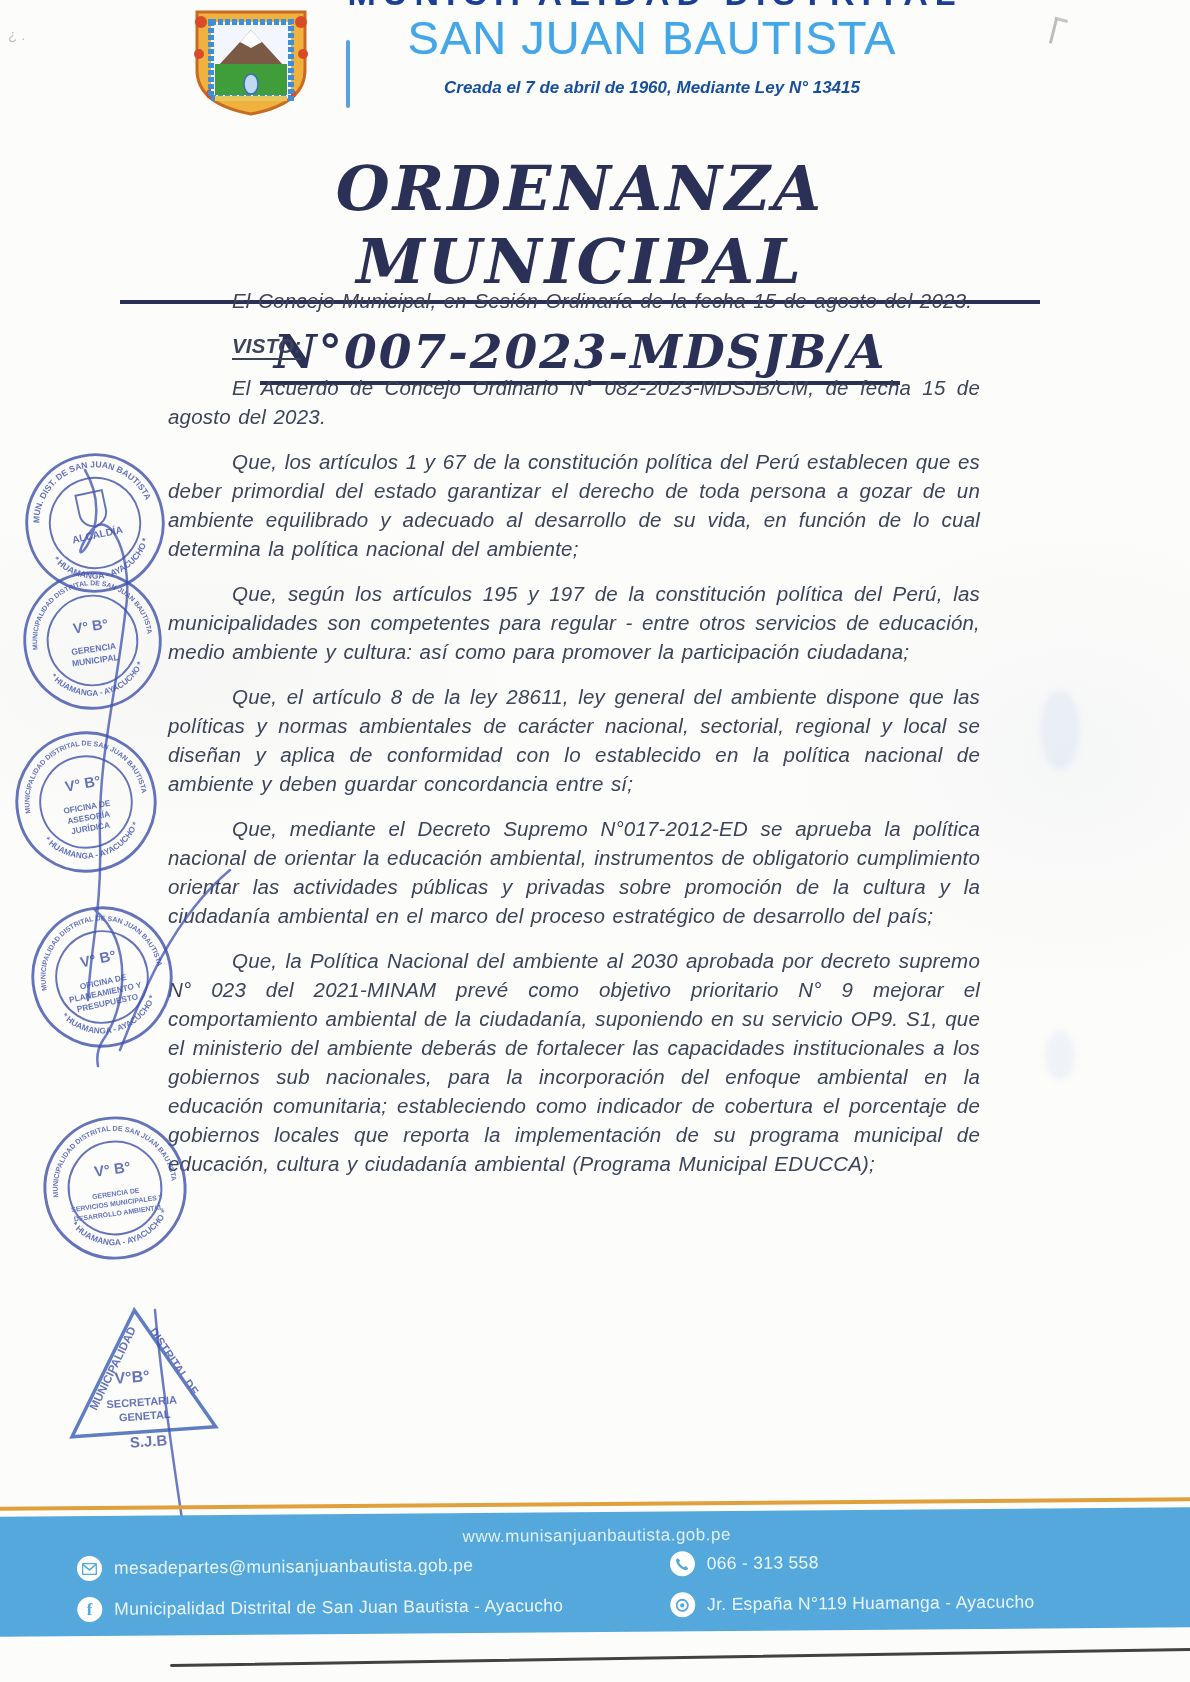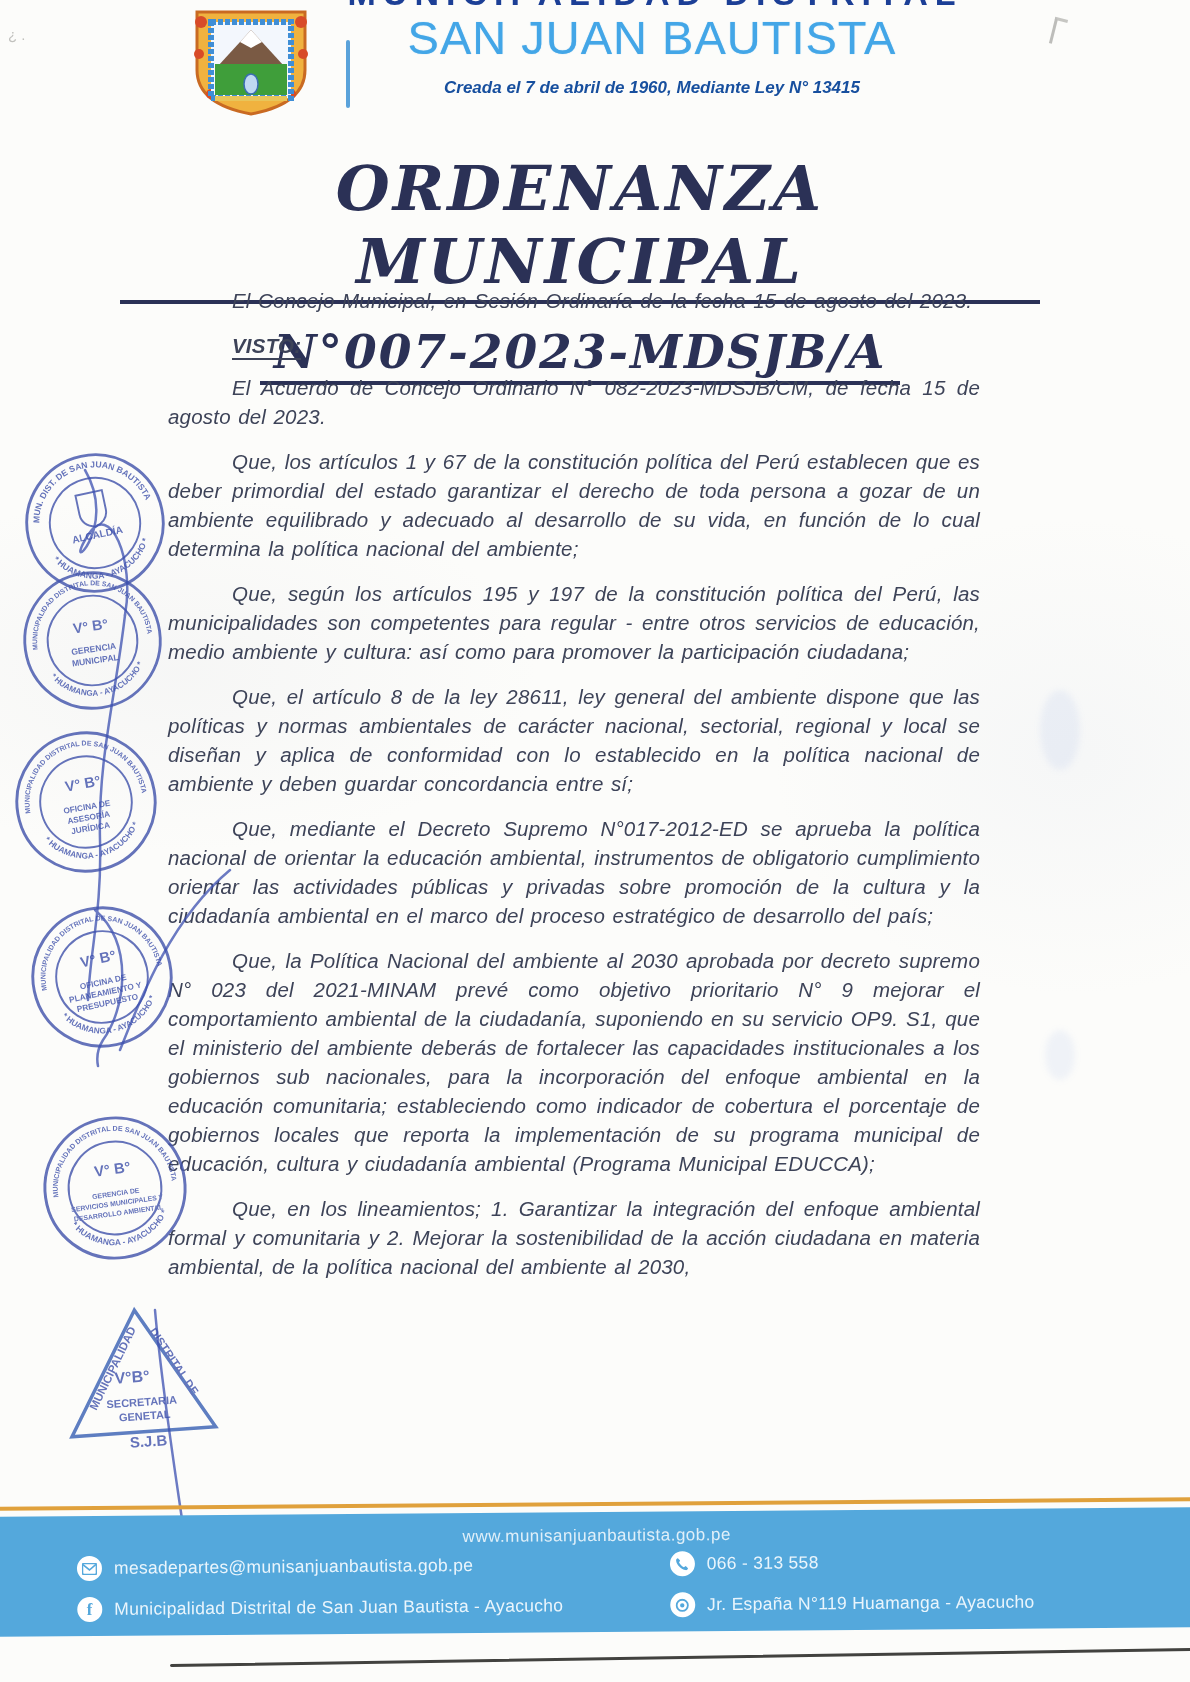--- a/index.html
+++ b/index.html
@@ -111,21 +111,20 @@
 
   <div class="body-col">
     <p class="indent">El Concejo Municipal, en Sesión Ordinaría de la fecha 15 de agosto del 2023.</p>
     <p class="hd-line"><span class="hd">VISTO:</span></p>
     <p class="indent">El Acuerdo de Concejo Ordinario N° 082-2023-MDSJB/CM, de fecha 15 de agosto del 2023.</p>
     <p class="indent">Que, los artículos 1 y 67 de la constitución política del Perú establecen que es deber primordial del estado garantizar el derecho de toda persona a gozar de un ambiente equilibrado y adecuado al desarrollo de su vida, en función de lo cual determina la política nacional del ambiente;</p>
     <p class="indent">Que, según los artículos 195 y 197 de la constitución política del Perú, las municipalidades son competentes para regular - entre otros servicios de educación, medio ambiente y cultura: así como para promover la participación ciudadana;</p>
     <p class="indent">Que, el artículo 8 de la ley 28611, ley general del ambiente dispone que las políticas y normas ambientales de carácter nacional, sectorial, regional y local se diseñan y aplica de conformidad con lo establecido en la política nacional de ambiente y deben guardar concordancia entre sí;</p>
     <p class="indent">Que, mediante el Decreto Supremo N°017-2012-ED se aprueba la política nacional de orientar la educación ambiental, instrumentos de obligatorio cumplimiento orientar las actividades públicas y privadas sobre promoción de la cultura y la ciudadanía ambiental en el marco del proceso estratégico de desarrollo del país;</p>
     <p class="indent">Que, la Política Nacional del ambiente al 2030 aprobada por decreto supremo N° 023 del 2021-MINAM prevé como objetivo prioritario N° 9 mejorar el comportamiento ambiental de la ciudadanía, suponiendo en su servicio OP9. S1, que el ministerio del ambiente deberás de fortalecer las capacidades institucionales a los gobiernos sub nacionales, para la incorporación del enfoque ambiental en la educación comunitaria; estableciendo como indicador de cobertura el porcentaje de gobiernos locales que reporta la implementación de su programa municipal de educación, cultura y ciudadanía ambiental (Programa Municipal EDUCCA);</p>
-    <p class="indent">Que, en los lineamientos; 1. Garantizar la integración del enfoque ambiental formal y comunitaria y 2. Mejorar la sostenibilidad de la acción ciudadana en materia ambiental, de la política nacional del ambiente al 2030,</p>
   </div>
 
   <div class="stamp" style="left:22px;top:450px;transform:rotate(-12deg)">
     <svg width="146" height="146" viewBox="0 0 152 152">
       <circle cx="76" cy="76" r="71" fill="none" stroke="#4456ad" stroke-width="3"></circle>
       <circle cx="76" cy="76" r="47" fill="none" stroke="#4456ad" stroke-width="2"></circle>
       <text class="ring-txt" font-size="9"><textPath href="#arcT" startOffset="50%" text-anchor="middle">MUN. DIST. DE SAN JUAN BAUTISTA</textPath></text>
       <text class="ring-txt" font-size="9"><textPath href="#arcB" startOffset="50%" text-anchor="middle">* HUAMANGA - AYACUCHO *</textPath></text>
       <path d="M 62,44 L 90,44 L 90,64 Q 90,76 76,80 Q 62,76 62,64 Z" fill="none" stroke="#4456ad" stroke-width="2"></path>
       <text class="ctr-txt" x="76" y="92" font-size="10.5">ALCALDÍA</text>

